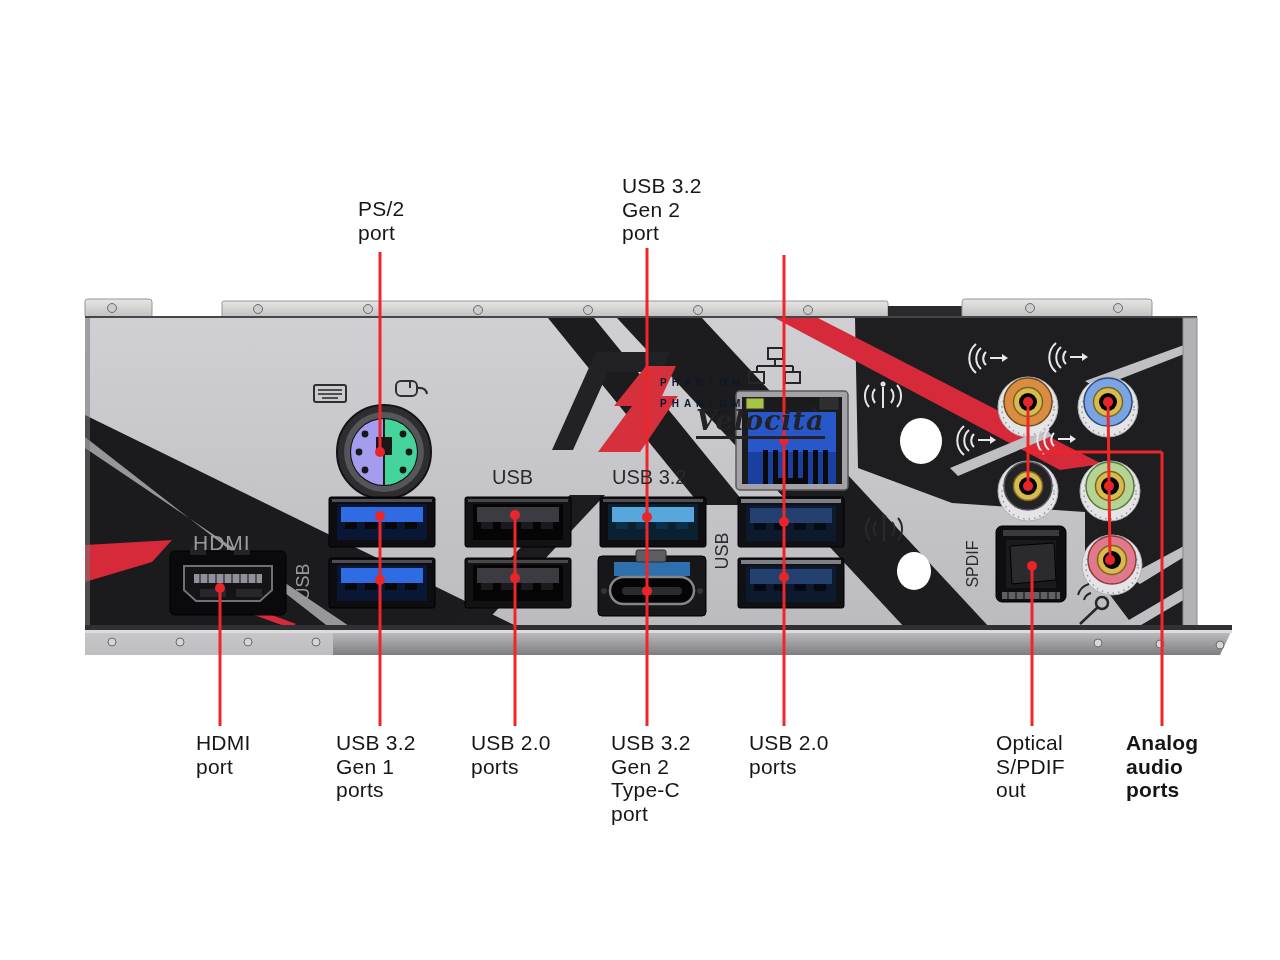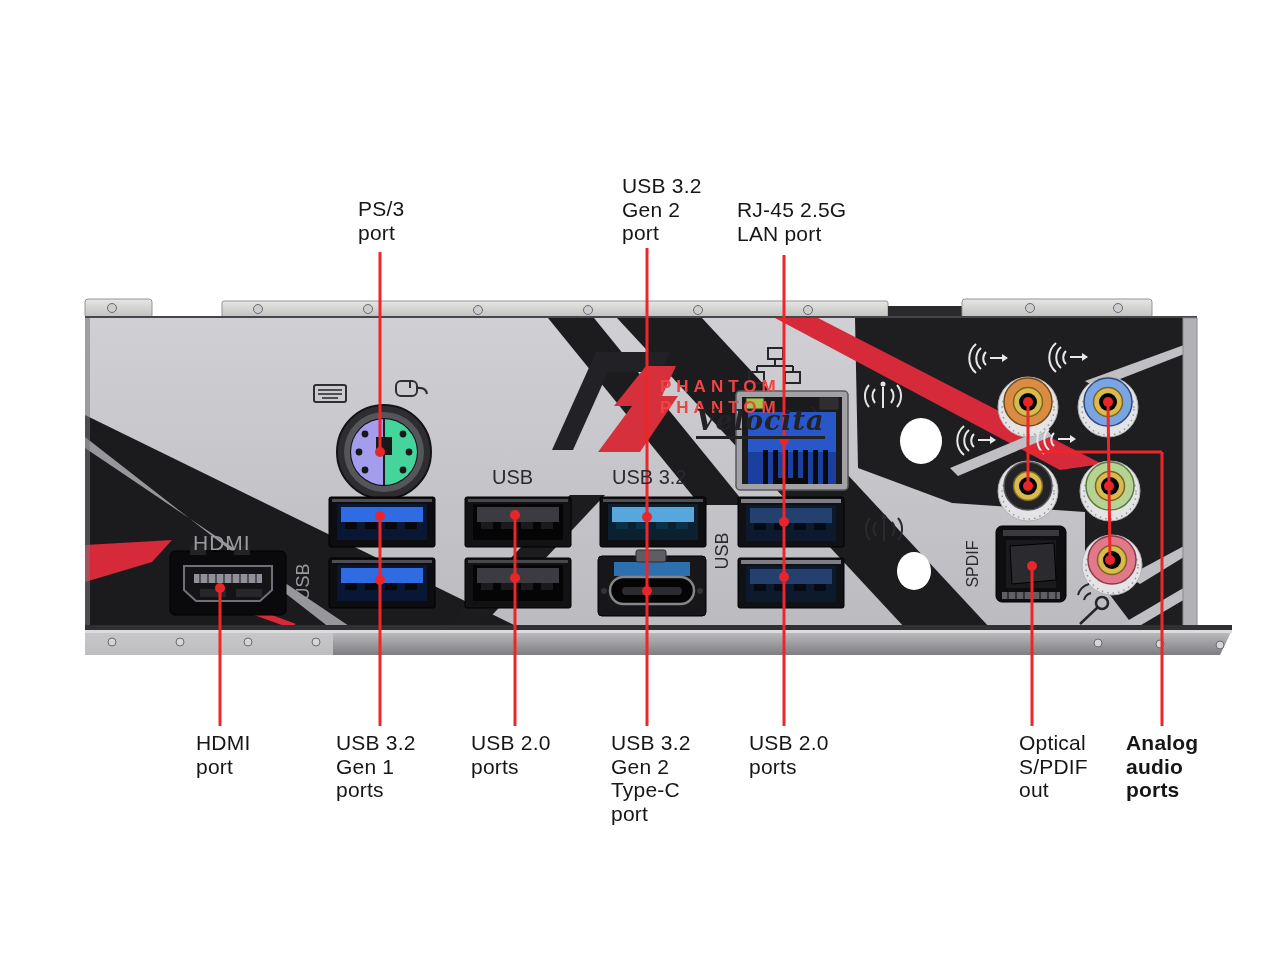--- a/index.html
+++ b/index.html
@@ -4,22 +4,22 @@
 <style>
   html,body{margin:0;padding:0;background:#ffffff;}
   #stage{position:relative;width:1280px;height:960px;background:#ffffff;overflow:hidden;
          font-family:"Liberation Sans",sans-serif;}
   #art{position:absolute;left:0;top:0;z-index:1;}
   .lbl{position:absolute;z-index:2;font-size:21px;line-height:1.12;color:#161616;
        white-space:pre-line;letter-spacing:0.2px;}
   .pl{position:absolute;z-index:2;color:#2b2b2f;}
   .pl-light{color:#9a9aa0;}
   .vert{transform:translate(-50%,-50%) rotate(-90deg);transform-origin:center;}
-  .brand-line{position:absolute;z-index:2;font-size:17px;letter-spacing:5px;
-              font-weight:600;color:#ef4444;}
+  .brand-line{position:absolute;z-index:2;font-size:10px;letter-spacing:5px;
+              font-weight:600;color:#0f172a;}
   .brand-script{position:absolute;z-index:2;font-family:"DejaVu Serif",serif;
                 font-style:italic;font-weight:bold;font-size:27px;color:#232327;
                 letter-spacing:1px;border-bottom:3px solid #232327;padding-bottom:0px;}
 </style>
 </head>
 <body>
 
 <div id="stage">
 
 <svg id="art" width="1280" height="960" viewBox="0 0 1280 960">
@@ -417,42 +417,40 @@
         <circle cx="784" cy="577" r="5"></circle>
     <circle cx="1032" cy="566" r="5"></circle>
     <circle cx="1028" cy="402" r="5"></circle>
         <circle cx="1108" cy="402" r="5"></circle>
     <circle cx="1028" cy="486" r="5"></circle>
         <circle cx="1109" cy="486" r="5"></circle>
         <circle cx="1110" cy="560" r="5"></circle>
   </g>
 </svg>
 
-<div class="lbl" style="left:358px;top:197px;">PS/3
+<div class="lbl" style="left:358px;top:197px;">PS/2
 port</div>
 <div class="lbl" style="left:622px;top:174px;">USB 3.2
 Gen 2
 port</div>
-<div class="lbl" style="left:737px;top:198px;">RJ-45 2.5G
-LAN port</div>
 
 <div class="lbl" style="left:196px;top:731px;">HDMI
 port</div>
 <div class="lbl" style="left:336px;top:731px;">USB 3.2
 Gen 1
 ports</div>
 <div class="lbl" style="left:471px;top:731px;">USB 2.0
 ports</div>
 <div class="lbl" style="left:611px;top:731px;">USB 3.2
 Gen 2
 Type-C
 port</div>
 <div class="lbl" style="left:749px;top:731px;">USB 2.0
 ports</div>
-<div class="lbl" style="left:996px;top:731px;margin-left:23px;">Optical
+<div class="lbl" style="left:996px;top:731px;">Optical
 S/PDIF
 out</div>
 <div class="lbl" style="left:1126px;top:731px;font-weight:bold;">Analog
 audio
 ports</div>
 
 <div class="pl pl-light" style="left:193px;top:531px;font-size:21px;letter-spacing:1px;">HDMI</div>
 <div class="pl pl-light vert" style="left:303px;top:582px;font-size:18px;">USB</div>
 <div class="pl" style="left:492px;top:466px;font-size:20px;">USB</div>
 <div class="pl" style="left:612px;top:466px;font-size:20px;">USB 3.2</div>

